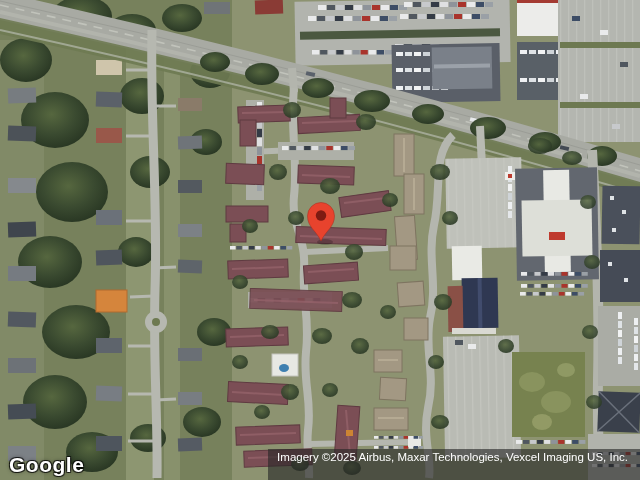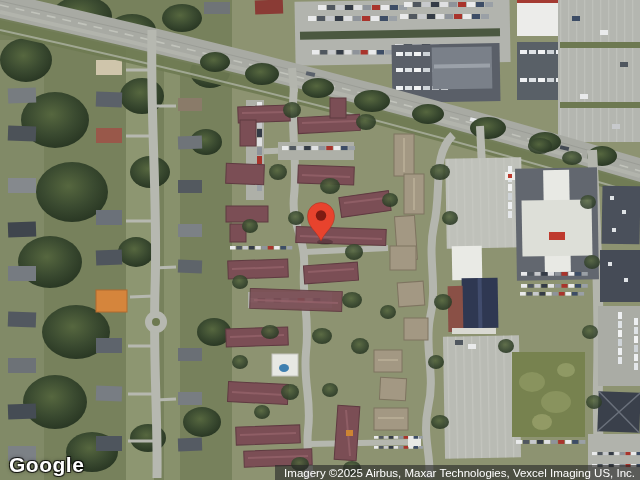--- a/index.html
+++ b/index.html
@@ -4,23 +4,23 @@
 <style>
   html,body{margin:0;padding:0;background:#222;}
   #stage{position:relative;width:640px;height:480px;overflow:hidden;
          font-family:"Liberation Sans",sans-serif;background:#8d9371;text-align:right;}
   #stage svg{position:absolute;left:0;top:0;display:block;}
   #brand-logo{position:absolute;left:9px;bottom:3px;font-size:21px;font-weight:700;
       letter-spacing:.5px;color:#fff;user-select:none;cursor:pointer;
       text-shadow:-1px -1px 0 rgba(0,0,0,.6),1px -1px 0 rgba(0,0,0,.6),
                   -1px 1px 0 rgba(0,0,0,.6),1px 1px 0 rgba(0,0,0,.6),
                   0 0 4px rgba(0,0,0,.55);}
-  #attribution-bar{position:absolute;right:0;bottom:0;height:15px;
+  #attribution-bar{position:absolute;right:0;bottom:0;height:31px;
       background:rgba(38,38,38,.62);color:#fff;font-size:11.5px;line-height:17px;
-      padding:0 5px 0 9px;white-space:nowrap;}
+      padding:0 12px 0 9px;white-space:nowrap;}
 </style>
 </head>
 <body>
 
 <div id="stage">
 <svg width="640" height="480" viewBox="0 0 640 480">
   <defs>
     <radialGradient id="treeG" cx="45%" cy="40%" r="60%">
       <stop offset="0%" stop-color="#56673f"></stop>
       <stop offset="60%" stop-color="#3a4a30"></stop>

